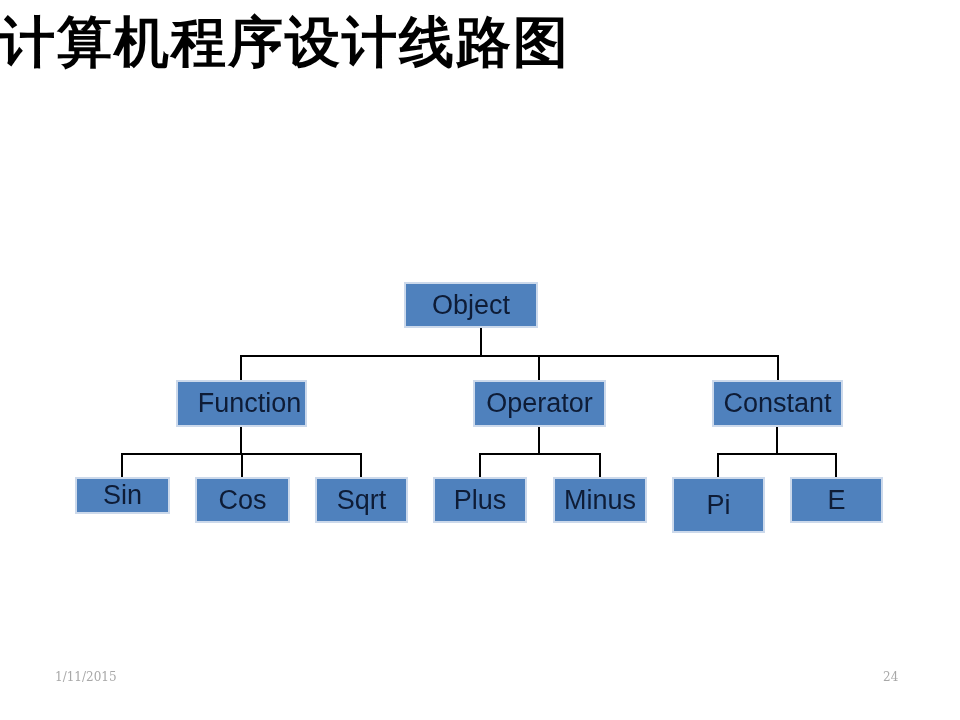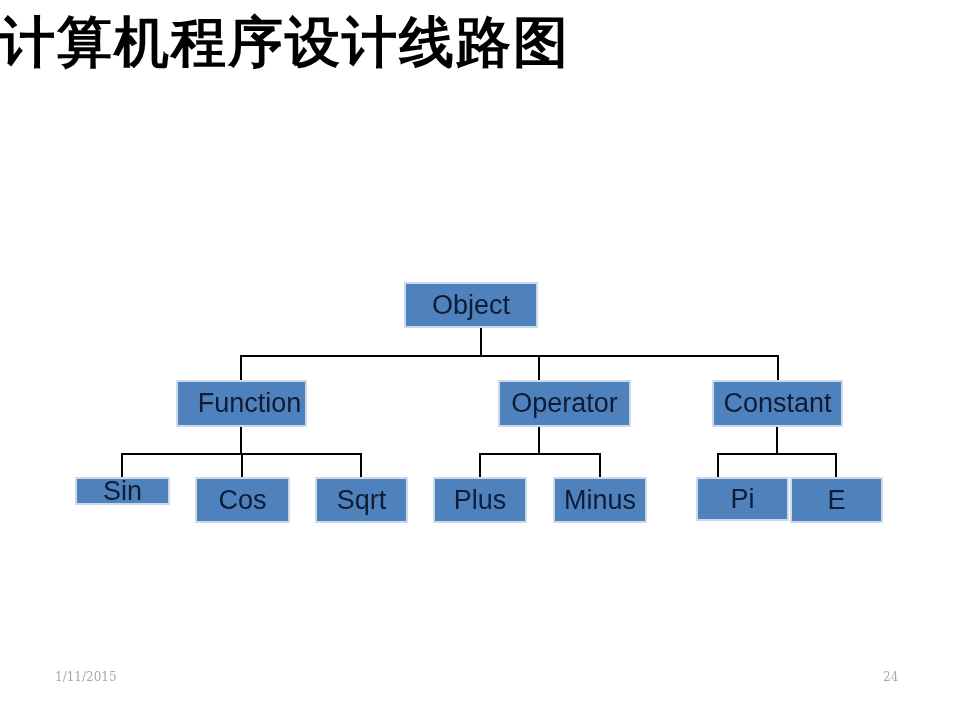--- a/index.html
+++ b/index.html
@@ -60,29 +60,29 @@
 </head>
 <body>
 
 <div id="slide">
 
   <div id="title">计算机程序设计线路图</div>
 
   <div class="node" style="left:404px;top:282px;width:134px;height:46px;">Object</div>
 
   <div class="node" style="left:176px;top:380px;width:131px;height:47px;padding-left:16px;">Function</div>
-  <div class="node" style="left:498px;top:380px;width:133px;height:47px;">Operator</div>
+  <div class="node" style="left:473px;top:380px;width:133px;height:47px;">Operator</div>
   <div class="node" style="left:712px;top:380px;width:131px;height:47px;">Constant</div>
 
-  <div class="node" style="left:75px;top:477px;width:95px;height:28px;">Sin</div>
+  <div class="node" style="left:75px;top:477px;width:95px;height:37px;">Sin</div>
   <div class="node" style="left:195px;top:477px;width:95px;height:46px;">Cos</div>
   <div class="node" style="left:315px;top:477px;width:93px;height:46px;">Sqrt</div>
   <div class="node" style="left:433px;top:477px;width:94px;height:46px;">Plus</div>
   <div class="node" style="left:553px;top:477px;width:94px;height:46px;">Minus</div>
-  <div class="node" style="left:696px;top:477px;width:93px;height:44px;">Pi</div>
+  <div class="node" style="left:672px;top:477px;width:93px;height:56px;">Pi</div>
   <div class="node" style="left:790px;top:477px;width:93px;height:46px;">E</div>
 
   <div class="vline" style="left:480px;top:328px;height:27px;"></div>
   <div class="hline" style="left:240px;top:355px;width:539px;"></div>
   <div class="vline" style="left:240px;top:355px;height:25px;"></div>
   <div class="vline" style="left:538px;top:355px;height:25px;"></div>
   <div class="vline" style="left:777px;top:355px;height:25px;"></div>
 
   <div class="vline" style="left:240px;top:427px;height:26px;"></div>
   <div class="hline" style="left:121px;top:453px;width:241px;"></div>

